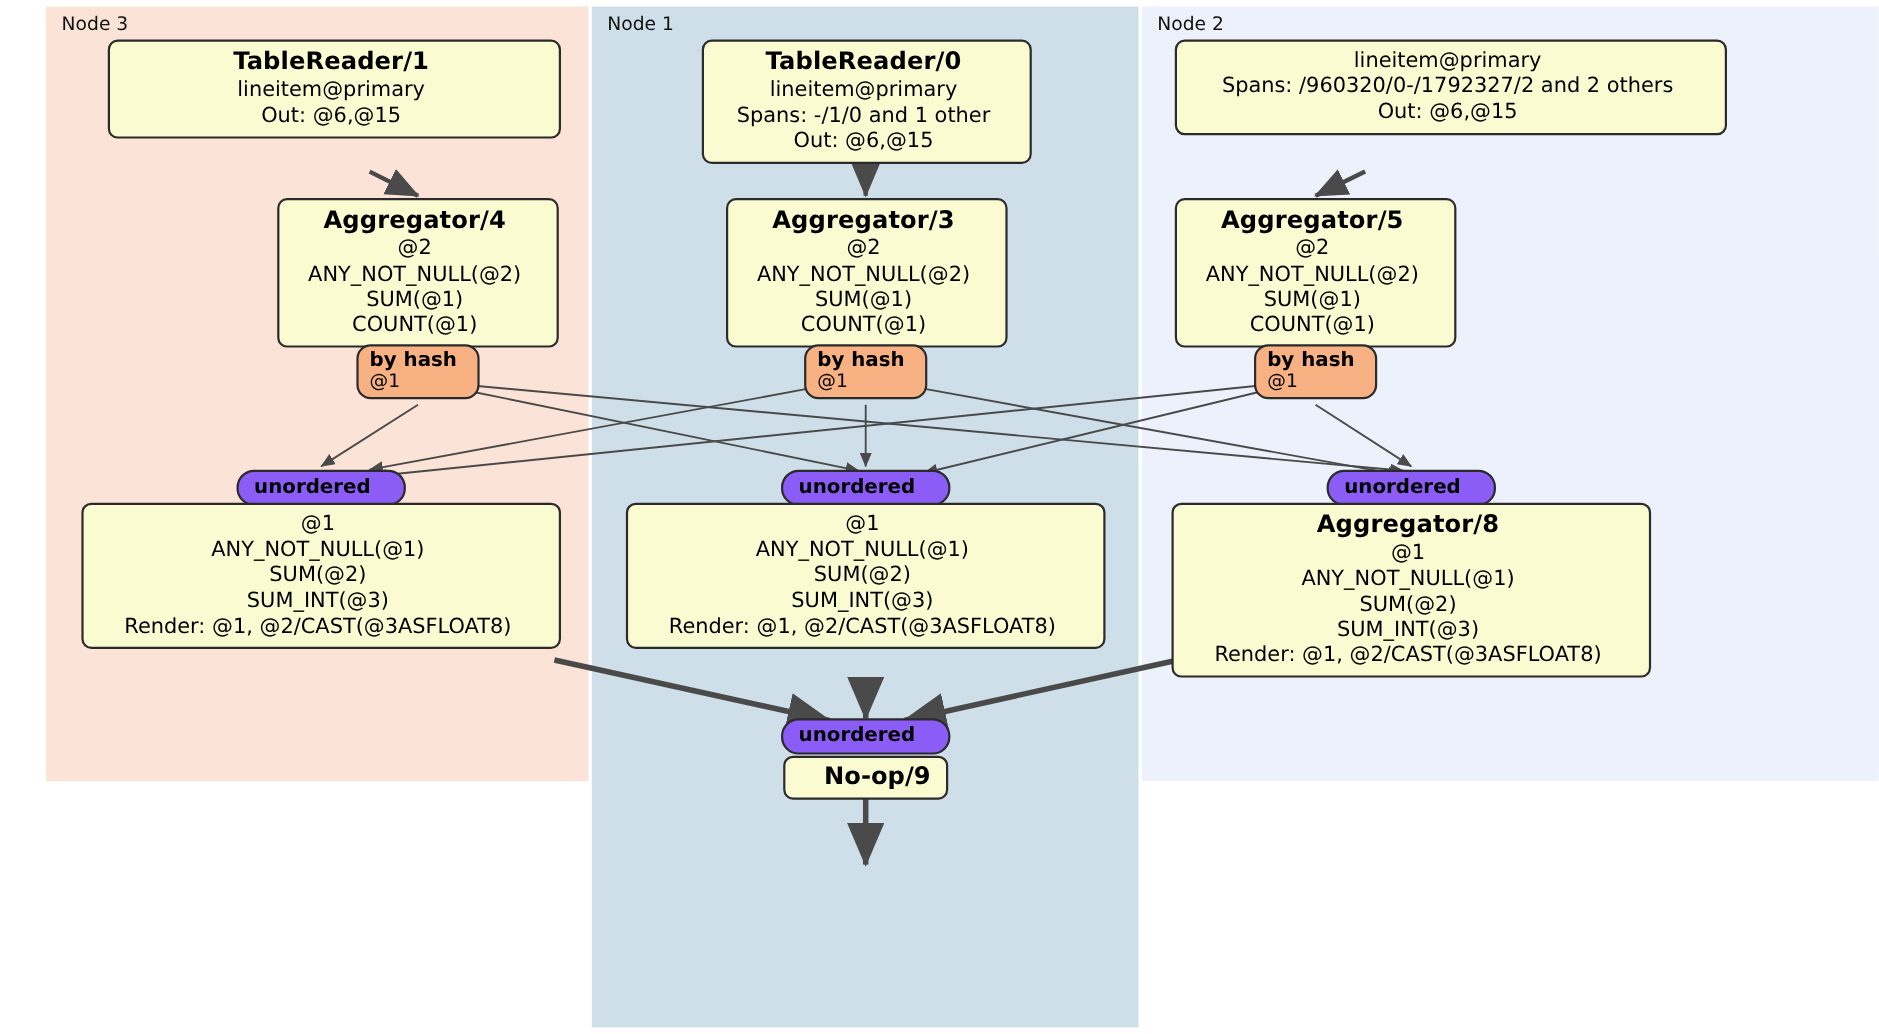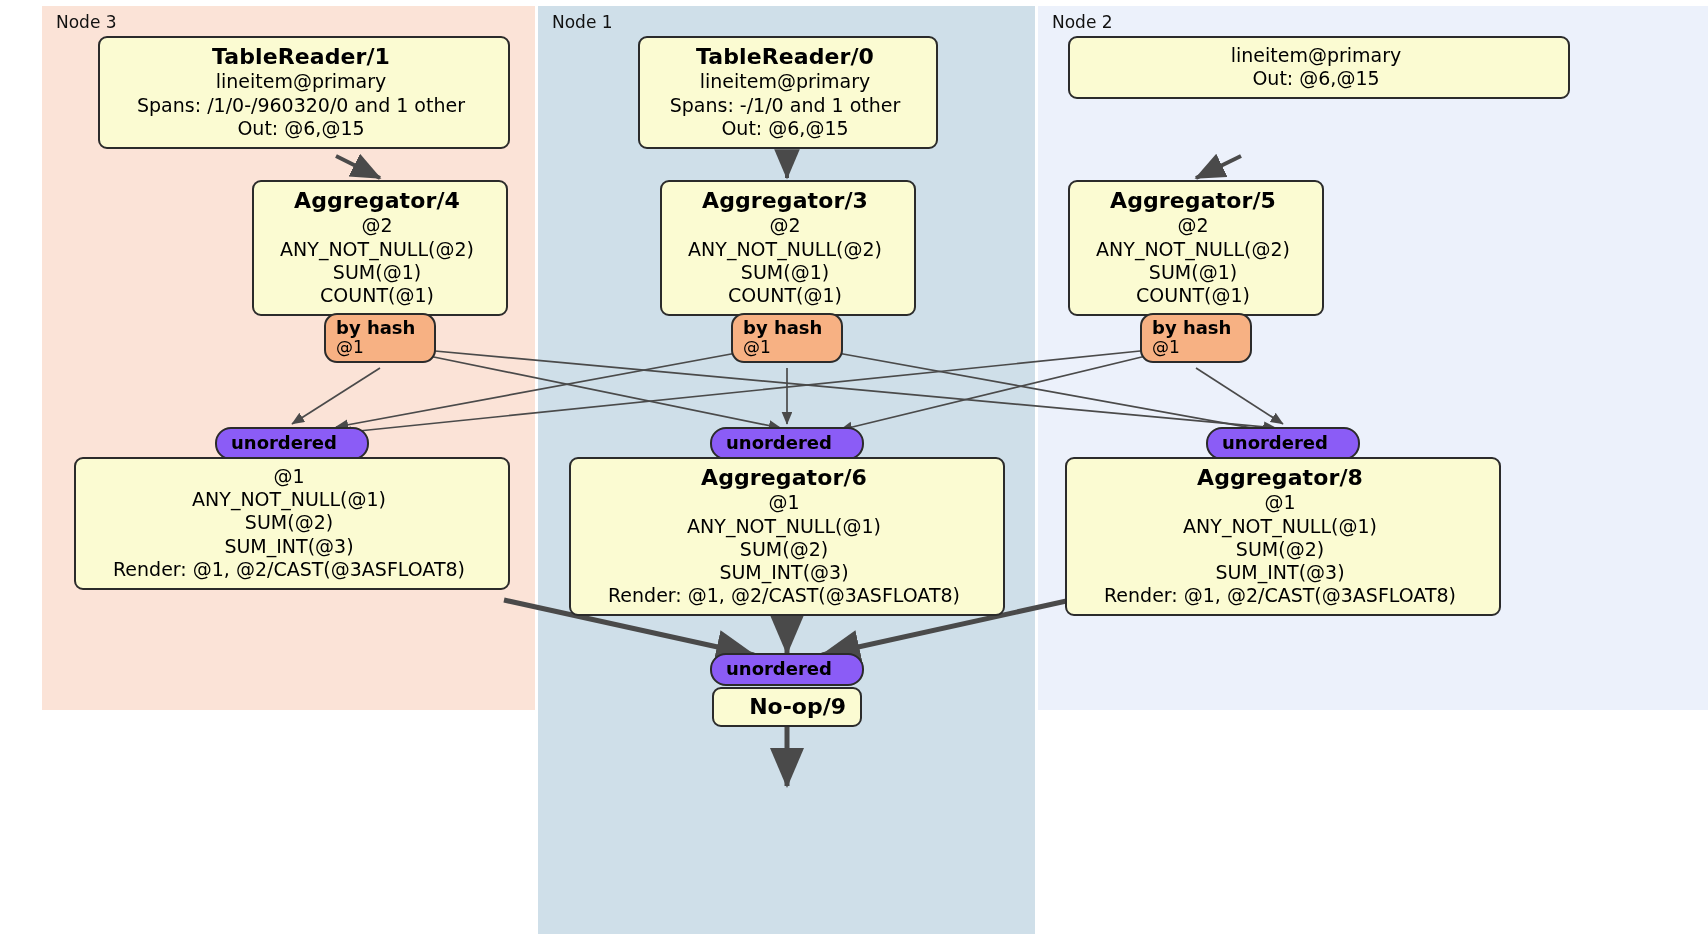--- a/index.html
+++ b/index.html
@@ -77,33 +77,33 @@
     <path d="M468,600 L718,655" stroke="#4a4a4a" stroke-width="5" fill="none" marker-end="url(#ahs)"></path>
     <path d="M751,625 L751,653" stroke="#4a4a4a" stroke-width="5" fill="none" marker-end="url(#ahs)"></path>
     <path d="M1035,600 L786,655" stroke="#4a4a4a" stroke-width="5" fill="none" marker-end="url(#ahs)"></path>
 
     <path d="M751,722 L751,786" stroke="#4a4a4a" stroke-width="5" fill="none" marker-end="url(#ahs)"></path>
   </svg>
 
   <div class="box" style="left:62px;top:36px;width:412px;">
     <div class="t">TableReader/1</div>
     <div class="l">lineitem@primary</div>
-    <div class="l">Spans: /1/0-/960320/0 and 1 other</div>
     <div class="l">Out: @6,@15</div>
   </div>
 
   <div class="box" style="left:602px;top:36px;width:300px;">
     <div class="t">TableReader/0</div>
     <div class="l">lineitem@primary</div>
     <div class="l">Spans: -/1/0 and 1 other</div>
     <div class="l">Out: @6,@15</div>
   </div>
 
   <div class="box" style="left:1032px;top:36px;width:502px;">
     <div class="l">lineitem@primary</div>
+    <div class="l">Spans: /960320/0-/1792327/2 and 2 others</div>
     <div class="l">Out: @6,@15</div>
   </div>
 
   <div class="box" style="left:216px;top:180px;width:256px;">
     <div class="t">Aggregator/4</div>
     <div class="l">@2</div>
     <div class="l">ANY_NOT_NULL(@2)</div>
     <div class="l">SUM(@1)</div>
     <div class="l">COUNT(@1)</div>
   </div>
@@ -151,21 +151,20 @@
 
   <div class="box" style="left:38px;top:457px;width:436px;">
     <div class="l">@1</div>
     <div class="l">ANY_NOT_NULL(@1)</div>
     <div class="l">SUM(@2)</div>
     <div class="l">SUM_INT(@3)</div>
     <div class="l">Render: @1, @2/CAST(@3ASFLOAT8)</div>
   </div>
 
   <div class="box" style="left:533px;top:457px;width:436px;">
-    <div class="t">Aggregator/6</div>
     <div class="l">@1</div>
     <div class="l">ANY_NOT_NULL(@1)</div>
     <div class="l">SUM(@2)</div>
     <div class="l">SUM_INT(@3)</div>
     <div class="l">Render: @1, @2/CAST(@3ASFLOAT8)</div>
   </div>
 
   <div class="box" style="left:1029px;top:457px;width:436px;">
     <div class="t">Aggregator/8</div>
     <div class="l">@1</div>

